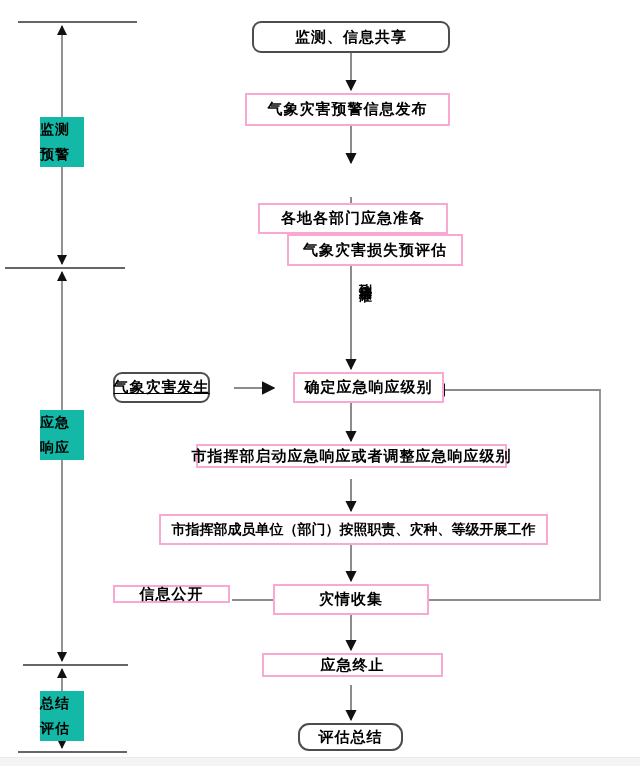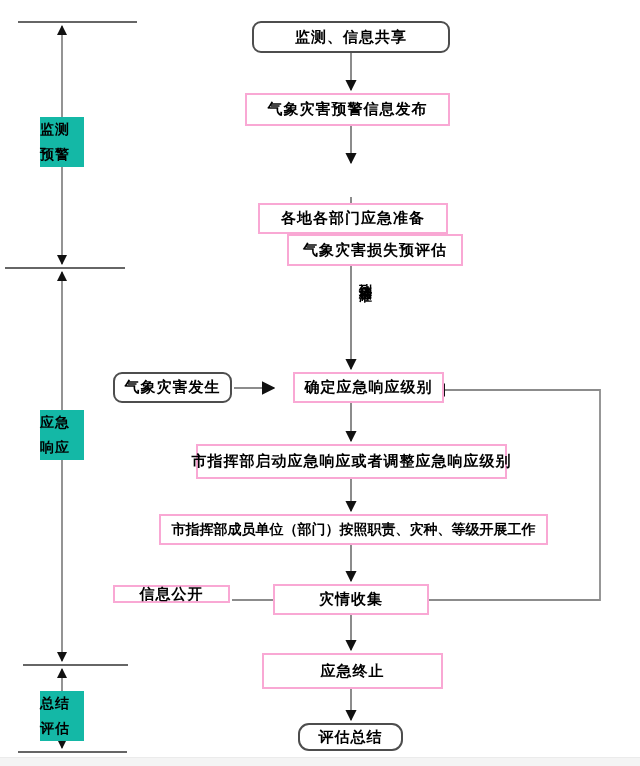--- a/index.html
+++ b/index.html
@@ -114,33 +114,33 @@
   </svg>
 
   <div class="node rounded" style="left:252px; top:21px;  width:198px; height:32px;">监测、信息共享</div>
 
   <div class="node" style="left:245px; top:93px;  width:205px; height:33px;">气象灾害预警信息发布</div>
 
   <div class="node" style="left:258px; top:166px; width:190px; height:31px;margin-top:37px;">各地各部门应急准备</div>
 
   <div class="node" style="left:267px; top:234px; width:176px; height:32px;margin-left:20px;">气象灾害损失预评估</div>
 
-  <div class="node rounded" style="left:113px; top:372px; width:119px; height:31px;">气象灾害发生</div>
+  <div class="node rounded" style="left:113px; top:372px; width:97px; height:31px;text-decoration:underline;">气象灾害发生</div>
 
   <div class="node" style="left:277px; top:372px; width:151px; height:31px;margin-left:16px;">确定应急响应级别</div>
 
-  <div class="node" style="left:196px; top:444px; width:311px; height:35px;">市指挥部启动应急响应或者调整应急响应级别</div>
+  <div class="node" style="left:196px; top:444px; width:311px; height:24px;">市指挥部启动应急响应或者调整应急响应级别</div>
 
   <div class="node small-text" style="left:159px; top:514px; width:389px; height:31px;">市指挥部成员单位（部门）按照职责、灾种、等级开展工作</div>
 
   <div class="node" style="left:113px; top:585px; width:117px; height:18px;">信息公开</div>
 
   <div class="node" style="left:273px; top:584px; width:156px; height:31px;text-align:right;">灾情收集</div>
 
-  <div class="node" style="left:262px; top:653px; width:181px; height:36px;">应急终止</div>
+  <div class="node" style="left:262px; top:653px; width:181px; height:24px;">应急终止</div>
 
   <div class="node rounded" style="left:298px; top:723px; width:105px; height:28px;border-radius:11px;">评估总结</div>
 
   <div class="edge-label-vertical" style="left:356px; top:273px; height:88px;">达到启动标准</div>
 
 
   <div class="phase-label" style="left:40px; top:117px;">
     <div>监测</div>
     <div>预警</div>
   </div>

